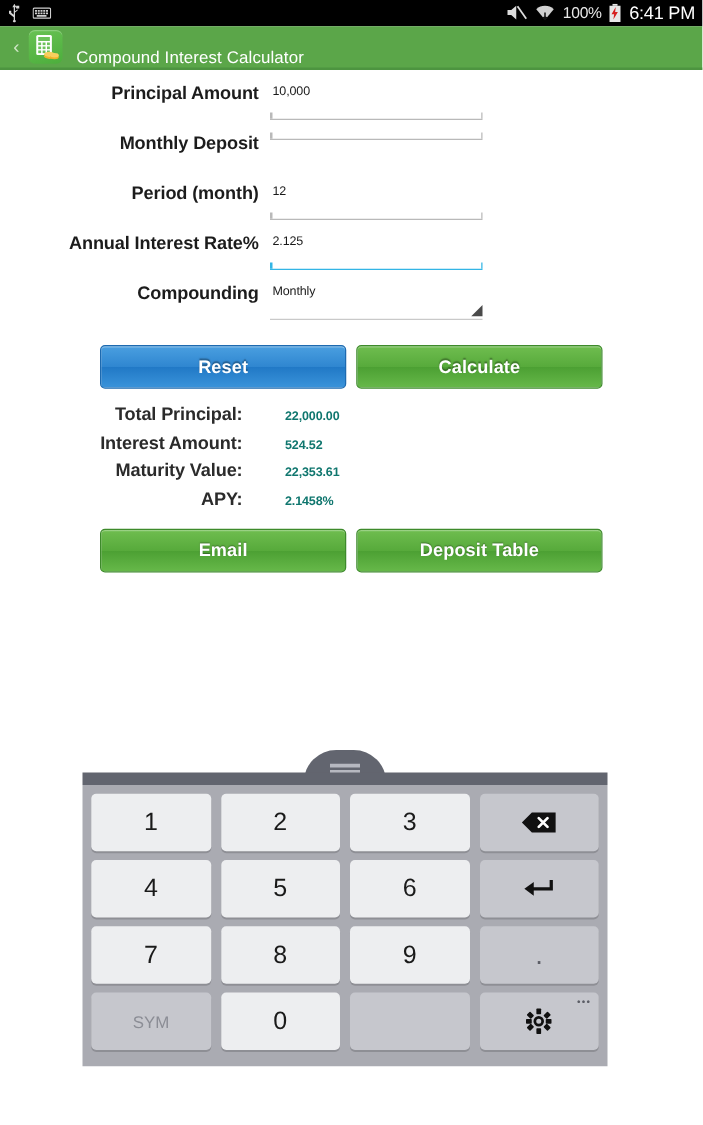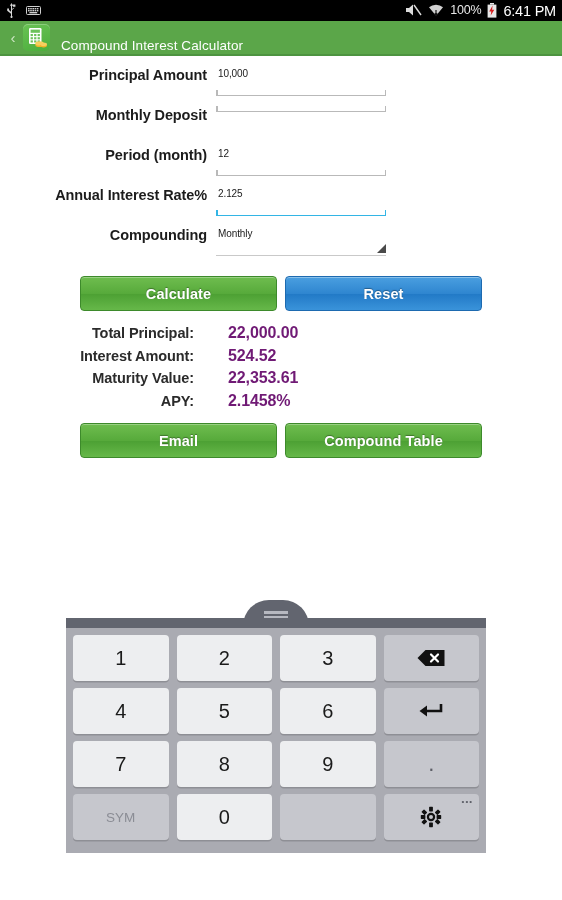--- a/index.html
+++ b/index.html
@@ -105,21 +105,21 @@
 
   
   .results { position:absolute; left:0; top:324px; width:562px; }
   .res-row { display:flex; height:22.5px; align-items:baseline;gap:28px; }
   .res-lbl {
     width:200px; text-align:right; padding-right:6px;
     font-size:14.5px; font-weight:bold; color:#2b2b2b;
     letter-spacing:-0.1px;
   }
   .res-val {
-    font-size:16px; font-weight:bold; color:#701a75;
+    font-size:10px; font-weight:bold; color:#0f766e;
     letter-spacing:-0.1px;
   }
 
   
   .kb-wrap { position:absolute; left:66px; top:600px; width:420px; }
   .kb-handle {
     position:absolute; left:50%; transform:translateX(-50%); top:0;
     width:66px; height:26px; background:#62656f;
     border-radius:34px 34px 0 0;
     display:flex; align-items:flex-end; justify-content:center;
@@ -264,22 +264,22 @@
         <div class="val">Monthly</div>
         <div class="spin-ul">
           <div class="spin-tri"></div>
         </div>
       </div>
     </div>
 
   </div>
 
   <div class="btnrow" style="top:276px;">
+    <div class="btn btn-blue">Reset</div>
     <div class="btn btn-green">Calculate</div>
-    <div class="btn btn-blue">Reset</div>
   </div>
 
   <div class="results">
     <div class="res-row">
       <div class="res-lbl">Total Principal:</div>
       <div class="res-val">22,000.00</div>
     </div>
     <div class="res-row">
       <div class="res-lbl">Interest Amount:</div>
       <div class="res-val">524.52</div>
@@ -289,21 +289,21 @@
       <div class="res-val">22,353.61</div>
     </div>
     <div class="res-row">
       <div class="res-lbl">APY:</div>
       <div class="res-val">2.1458%</div>
     </div>
   </div>
 
   <div class="btnrow" style="top:423px;">
     <div class="btn btn-green">Email</div>
-    <div class="btn btn-green">Compound Table</div>
+    <div class="btn btn-green">Deposit Table</div>
   </div>
 
   <div class="kb-wrap">
     <div class="kb-handle">
       <div class="bars">
           <i></i>
           <i></i>
         </div>
     </div>
     <div class="kb-topbar"></div>

